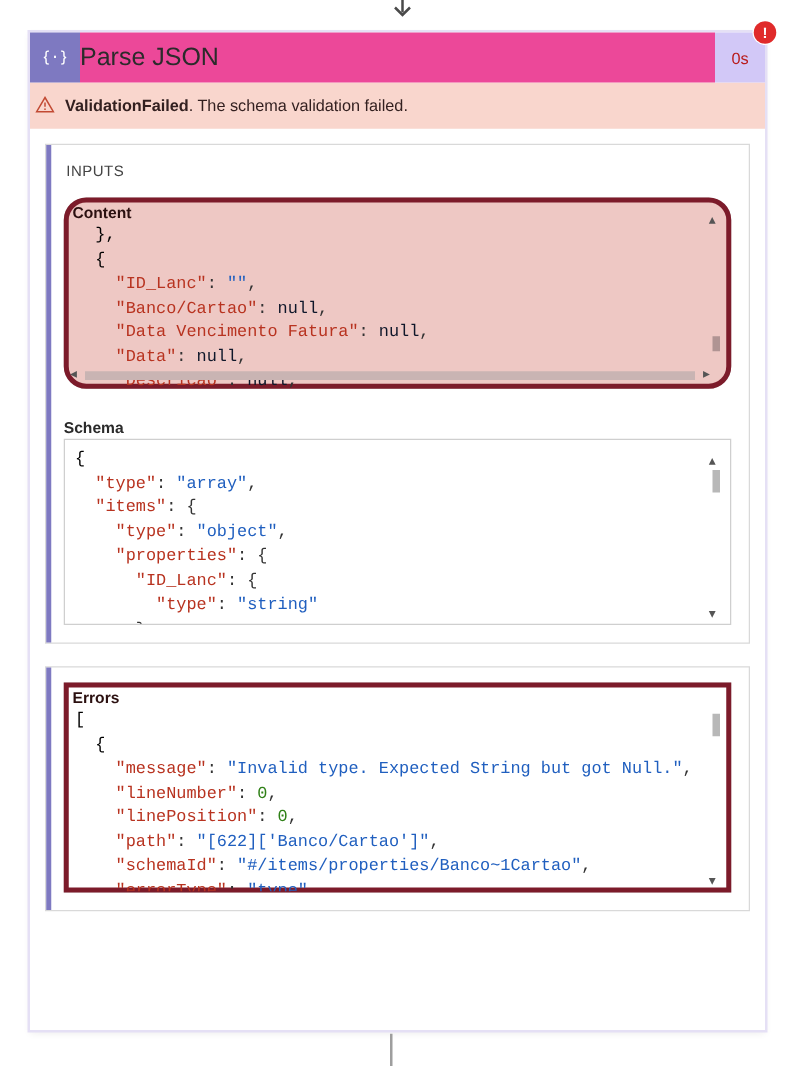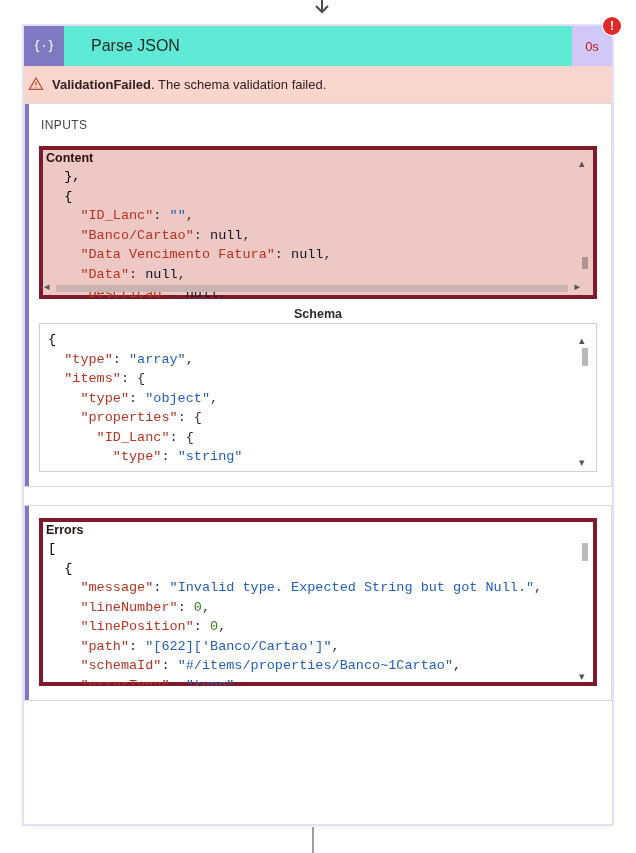--- a/index.html
+++ b/index.html
@@ -41,26 +41,26 @@
     height: 40px;
     background: #7e79c1;
     display: flex;
     align-items: center;
     justify-content: center;
   }
   .icon-box svg { width: 18px; height: 18px; }
   .title-bar {
     flex: 1;
     height: 40px;
-    background: #5eead4;
-    display: flex;
-    align-items: center;
-    padding-left: 27px;
+    background: #ec4899;
+    display: flex;
+    align-items: center;
+    padding-left: 0;
     color: #2b2b2b;
-    font-size: 16px;
+    font-size: 20px;
   }
   .time-box {
     width: 40px;
     height: 40px;
     background: #d2c8f7;
     display: flex;
     align-items: center;
     justify-content: center;
     color: #b91c1c;
     font-size: 13px;
@@ -88,21 +88,21 @@
     color: #332020;
     font-size: 13px;
   }
   .error-banner .tri {
     width: 16px; height: 16px;
     display: inline-block;
   }
   .error-banner .tri svg { width: 16px; height: 16px; }
   .error-banner b { font-weight: 600; }
   .body {
-    padding: 0;
+    padding: 12px;
   }
   .section {
     border: 1px solid #d9d9d9;
     position: relative;
     padding: 12px 14px 14px 14px;
     margin-bottom: 18px;
   }
   .section::before {
     content: "";
     position: absolute;
@@ -247,21 +247,21 @@
     <span>
       <b>ValidationFailed</b><span>. The schema validation failed.</span>
     </span>
   </div>
 
   <div class="body">
 
     <div class="section">
       <div class="section-title">INPUTS</div>
 
-      <div class="codebox highlight pink c-153" style="margin-bottom:8px;">
+      <div class="codebox highlight pink c-153" style="margin-bottom:24px;border-radius:18px;">
         <div class="label-inbox">Content</div>
         <div class="scrollbody" style="padding-top:20px;"><span>  },</span>
 <span>  {</span>
     <span class="tok-key">"ID_Lanc"</span><span class="tok-pun">: </span><span class="tok-str">""</span><span class="tok-pun">,</span>
     <span class="tok-key">"Banco/Cartao"</span><span class="tok-pun">: </span><span class="tok-null">null</span><span class="tok-pun">,</span>
     <span class="tok-key">"Data Vencimento Fatura"</span><span class="tok-pun">: </span><span class="tok-null">null</span><span class="tok-pun">,</span>
     <span class="tok-key">"Data"</span><span class="tok-pun">: </span><span class="tok-null">null</span><span class="tok-pun">,</span>
     <span class="tok-key">"Descricao"</span><span class="tok-pun">: </span><span class="tok-null">null</span><span class="tok-pun">,</span>
     </div>
         <div class="sb-v">
@@ -269,21 +269,21 @@
           <div class="thumb" style="top:86px;height:12px;background:#b09493;"></div>
 
         </div>
         <div class="sb-h">
           <span class="arrow-l noselect">◂</span>
           <div class="track"></div>
           <span class="arrow-r noselect">▸</span>
         </div>
       </div>
 
-      <div class="field-label" style="margin-bottom:2px;text-align:center;">Schema</div>
+      <div class="field-label" style="margin-bottom:2px;">Schema</div>
       <div class="codebox c-149">
         <div class="scrollbody"><span>{</span>
   <span class="tok-key">"type"</span><span class="tok-pun">: </span><span class="tok-str">"array"</span><span class="tok-pun">,</span>
   <span class="tok-key">"items"</span><span class="tok-pun">: {</span>
     <span class="tok-key">"type"</span><span class="tok-pun">: </span><span class="tok-str">"object"</span><span class="tok-pun">,</span>
     <span class="tok-key">"properties"</span><span class="tok-pun">: {</span>
       <span class="tok-key">"ID_Lanc"</span><span class="tok-pun">: {</span>
         <span class="tok-key">"type"</span><span class="tok-pun">: </span><span class="tok-str">"string"</span>
       <span class="tok-pun">}</span></div>
         <div class="sb-v">

